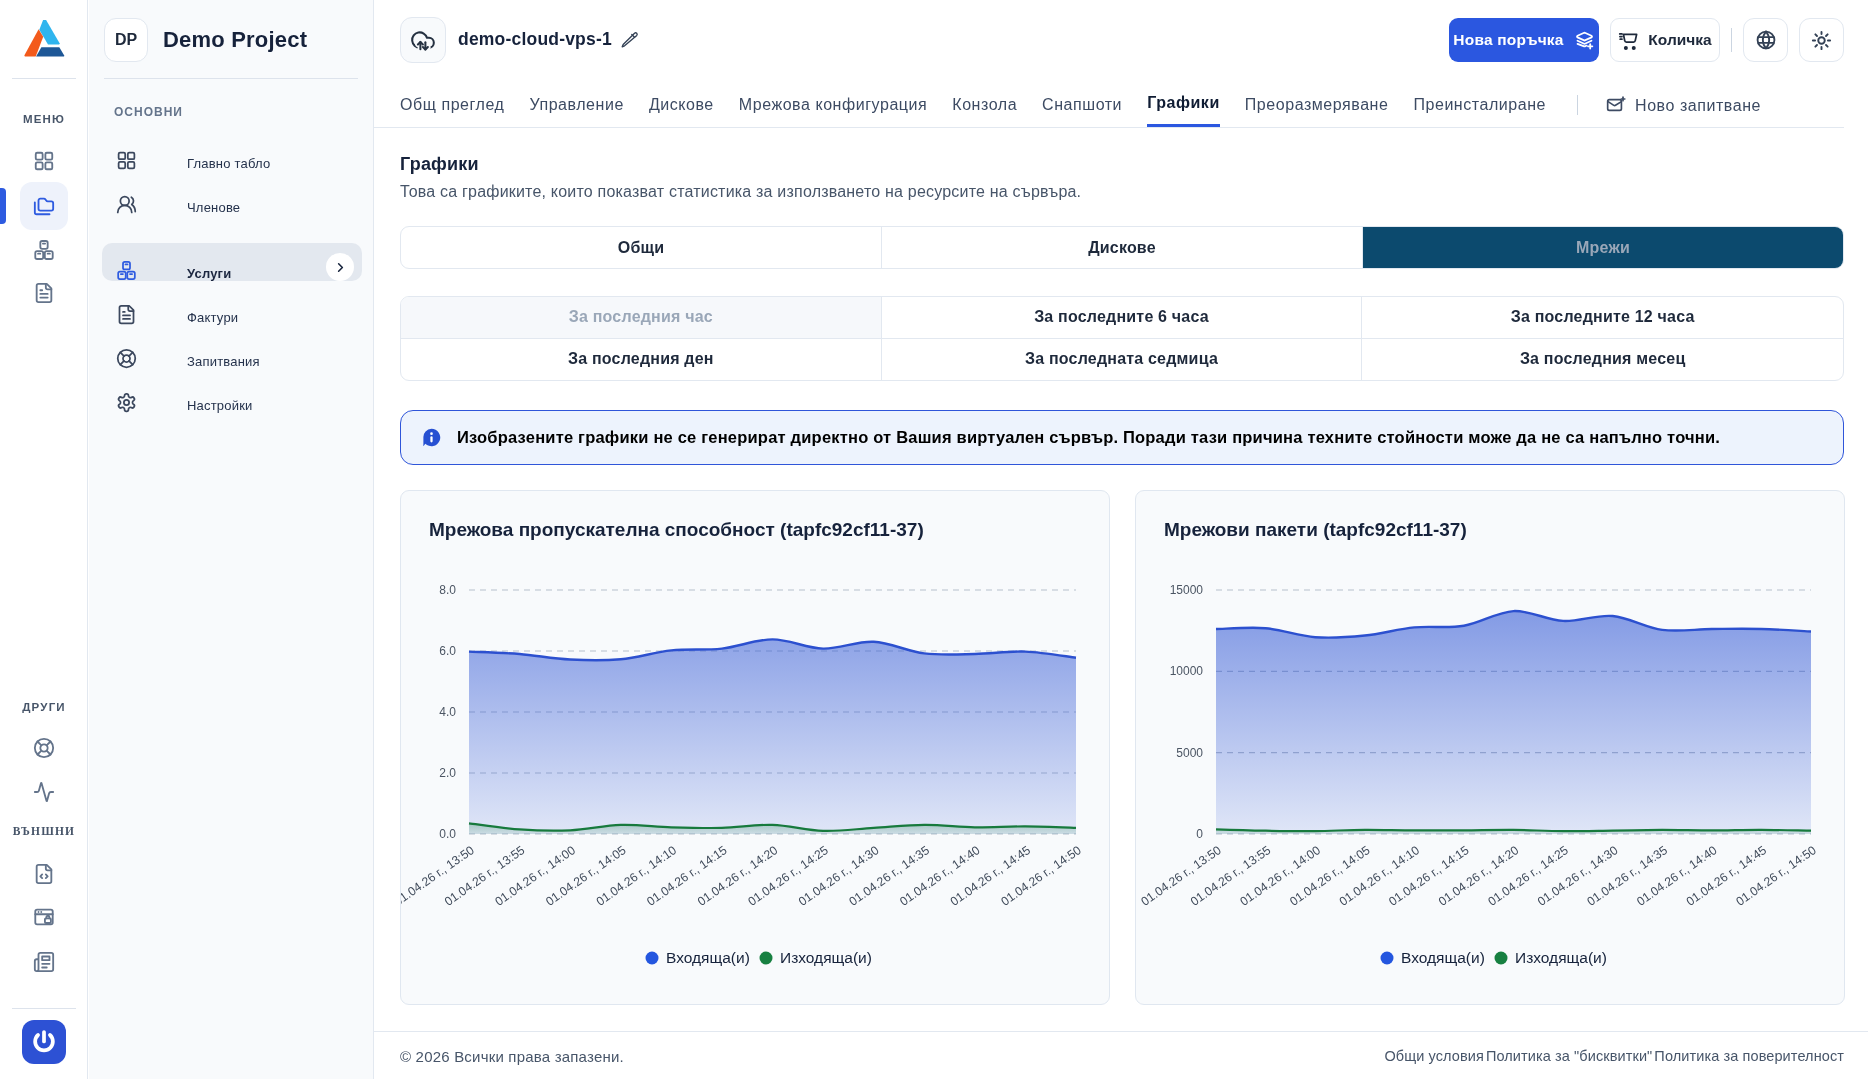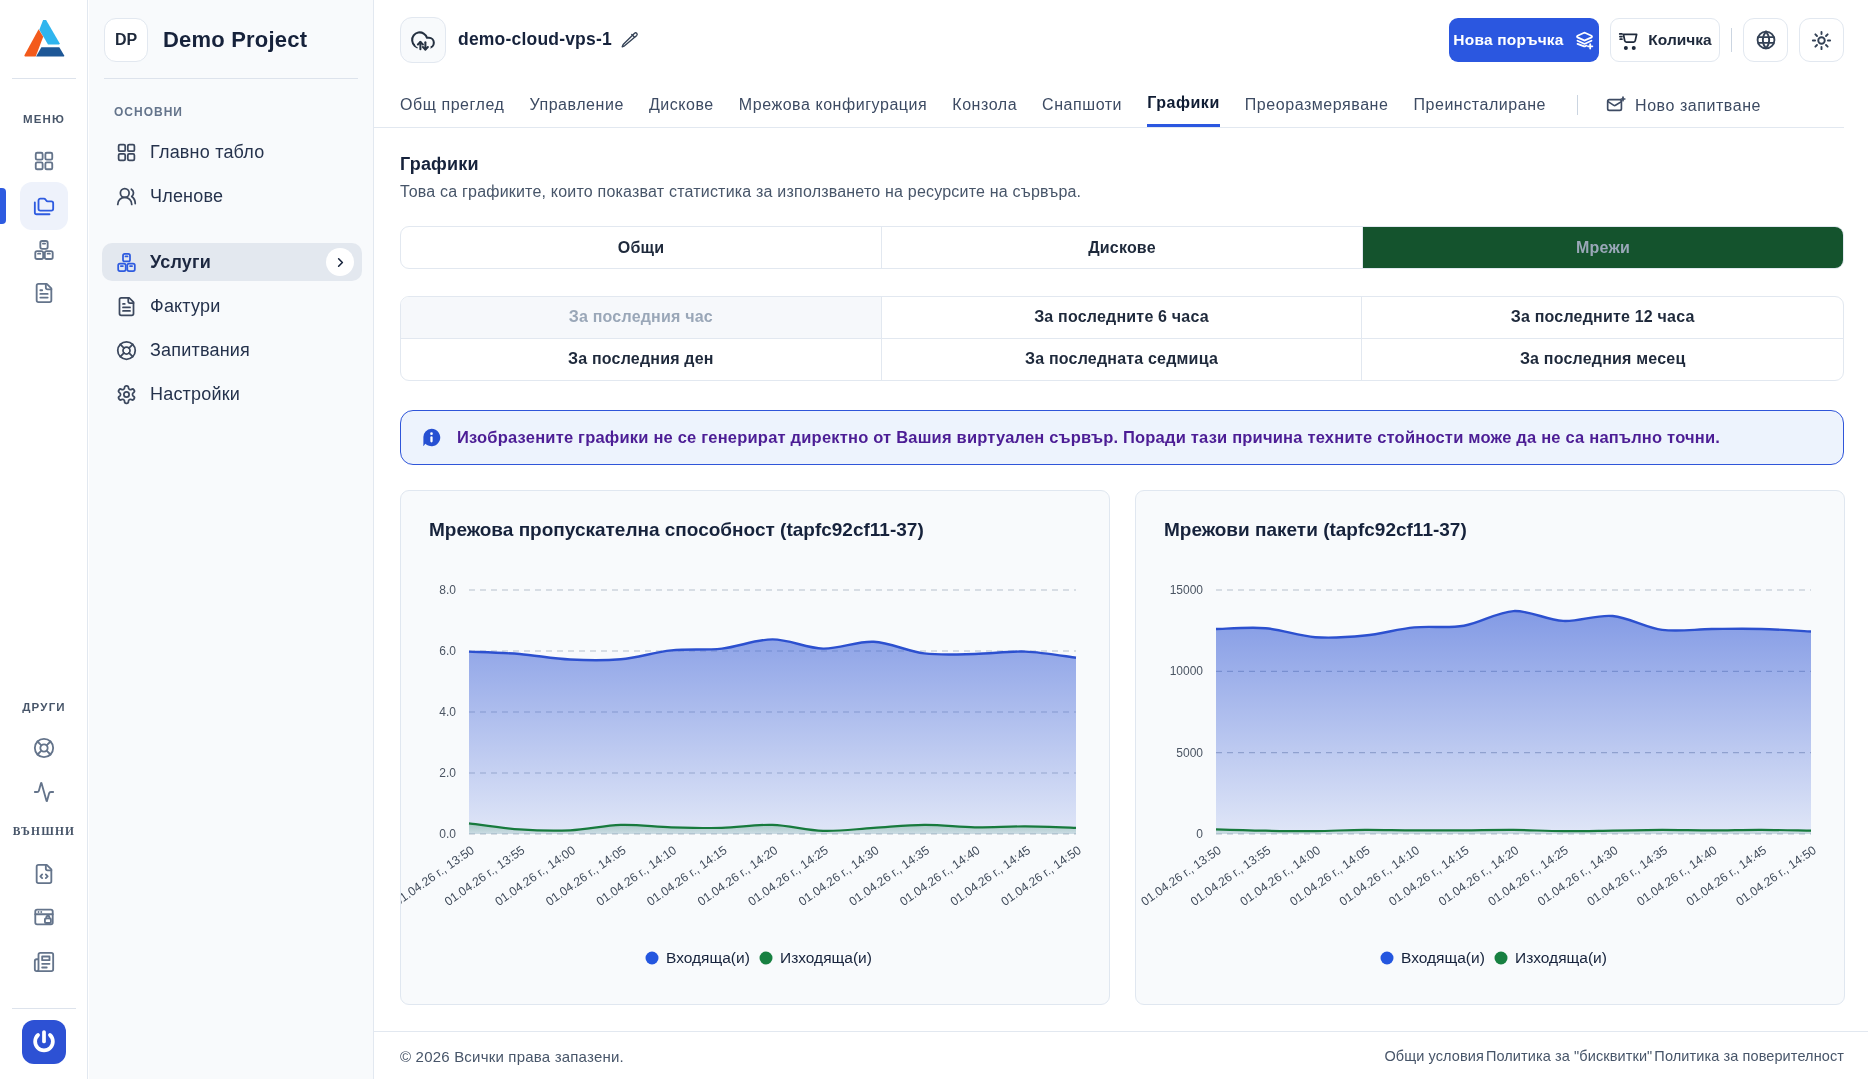--- a/index.html
+++ b/index.html
@@ -16,21 +16,21 @@
   .activebox { position:absolute; left:20px; top:182px; width:48px; height:48px; background:#eef2fb; border-radius:12px; }
   .activebar { position:absolute; left:0; top:188px; width:6px; height:36px; background:#2e5be0; border-radius:0 4px 4px 0; }
   .bluelogo { position:absolute; left:22px; top:1020px; width:44px; height:44px; background:#2d51d4; border-radius:12px; display:flex; align-items:center; justify-content:center; }
   .sidebar { position:absolute; left:89px; top:0; width:285px; height:1079px; background:#f8fafc; border-right:1px solid #e2e8f0; }
   .sb-head { position:absolute; left:15px; top:18px; display:flex; align-items:center; }
   .dp { width:44px; height:44px; background:#fff; border:1px solid #e2e8f0; border-radius:12px; display:flex; align-items:center; justify-content:center; font-size:16px; font-weight:700; color:#1e293b; }
   .sb-head .nm { margin-left:15px; font-size:22px; font-weight:700; color:#16223b; letter-spacing:.2px; }
   .sidebar hr { position:absolute; left:15px; top:78px; width:254px; border:none; border-top:1px solid #dde3ec; }
   .sb-cap { position:absolute; left:25px; top:105px; font-size:12px; font-weight:700; letter-spacing:1px; color:#64748b; }
   .sb-menu { position:absolute; left:13px; top:133px; width:260px; }
-  .sb-item { height:38px; display:flex; align-items:center; padding:0 8px 0 14px; border-radius:10px; margin-bottom:6px; color:#25324c; font-size:18px; font-weight:500; letter-spacing:.2px; }
+  .sb-item { height:38px; display:flex; align-items:flex-end; padding:0 8px 0 14px; border-radius:10px; margin-bottom:6px; color:#25324c; font-size:13px; font-weight:500; letter-spacing:.2px;gap:37px; }
   .sb-item svg { width:21px; height:21px; margin-right:13px; color:#3c485e; flex:none; }
   .sb-item.sel { background:#e3e8ef; color:#1c2740; font-weight:600;margin-top:28px; }
   .sb-item.sel svg { color:#2e5be0; }
   .chev { margin-left:auto; width:28px; height:28px; background:#fff; border-radius:50%; display:flex; align-items:center; justify-content:center; }
   .chev svg { width:15px; height:15px; margin:0; }
   .sb-item.sel .chev svg { color:#16233c; }
   .main { position:absolute; left:374px; top:0; width:1494px; height:1079px; background:#fff; }
   .hbtn { position:absolute; border:1px solid #e2e8f0; background:#fff; border-radius:11px; display:flex; align-items:center; justify-content:center; color:#334155; }
   .hbtn svg { width:23px; height:23px; }
   .title-ic svg { width:26px; height:26px; color:#253141; }
@@ -50,29 +50,29 @@
   .tabs .tb.on { color:#0f1c33; font-weight:700; border-bottom:3px solid #2b57e0; }
   .tabs .tsep { border-left:1px solid #cbd5e1; height:20px; margin:0 28px 11px 0; }
   .tabs .mail { display:flex; align-items:flex-end; padding-bottom:11px; }
   .tabs .mail svg { width:20px; height:20px; margin-right:9px; color:#3d4b63; }
   .tabline { position:absolute; left:0; top:127px; width:1470px; border-top:1px solid #e2e8f0; }
   .sec-h { position:absolute; left:26px; top:154px; font-size:18px; font-weight:700; color:#16223b; letter-spacing:.2px; }
   .sec-p { position:absolute; left:26px; top:183px; font-size:16px; color:#475569; letter-spacing:.2px; }
   .seg { position:absolute; left:26px; top:226px; width:1444px; height:43px; display:flex; border:1px solid #e2e8f0; border-radius:9px; overflow:hidden; background:#fff; }
   .seg > div { flex:1; display:flex; align-items:center; justify-content:center; font-size:16px; font-weight:600; color:#1e293b; border-right:1px solid #e2e8f0; letter-spacing:.2px;text-align:right; }
   .seg > div:last-child { border-right:none; }
-  .seg .dis { background:#14532d; color:#9aa7b8; }
+  .seg .dis { background:#0c4a6e; color:#9aa7b8; }
   .tgrid { position:absolute; left:26px; top:296px; width:1444px; height:85px; display:grid; grid-template-columns:1fr 1fr 1fr; grid-template-rows:1fr 1fr; border:1px solid #e2e8f0; border-radius:9px; overflow:hidden; background:#fff; }
   .tgrid > div { display:flex; align-items:center; justify-content:center; font-size:16px; font-weight:600; color:#1e293b; border-right:1px solid #e2e8f0; border-bottom:1px solid #e2e8f0; letter-spacing:.2px; }
   .tgrid > div:nth-child(3n) { border-right:none; }
   .tgrid > div:nth-child(n+4) { border-bottom:none; }
   .tgrid .dis { background:#f6f8fb; color:#9aa7b8; }
   .alert { position:absolute; left:26px; top:410px; width:1444px; height:55px; background:#edf3fd; border:1.5px solid #2f55d9; border-radius:13px; display:flex; align-items:center; padding:0 20px; }
   .alert .ico { width:21px; height:21px; flex:none; margin-right:15px; }
-  .alert .tx { font-size:16.5px; font-weight:600; color:#4c1d95; letter-spacing:.2px; }
+  .alert .tx { font-size:16.5px; font-weight:600; color:#000000; letter-spacing:.2px; }
   .card { position:absolute; top:490px; width:710px; height:515px; background:#f8fafc; border:1px solid #e0e7f0; border-radius:9px; overflow:hidden; }
   .card.l { left:26px; } .card.r { left:761px; }
   .card svg.ch { position:absolute; left:0; top:0; }
   .foot { position:absolute; left:0; top:1031px; width:1494px; border-top:1px solid #e2e8f0; }
   .foot-l { position:absolute; left:26px; top:1048px; font-size:15px; color:#475569; letter-spacing:.2px; }
   .foot-r { position:absolute; right:24px; top:1048px; font-size:14.5px; color:#475569; letter-spacing:.1px; display:flex; gap:2px; }
 </style>
 </head>
 <body>
 

